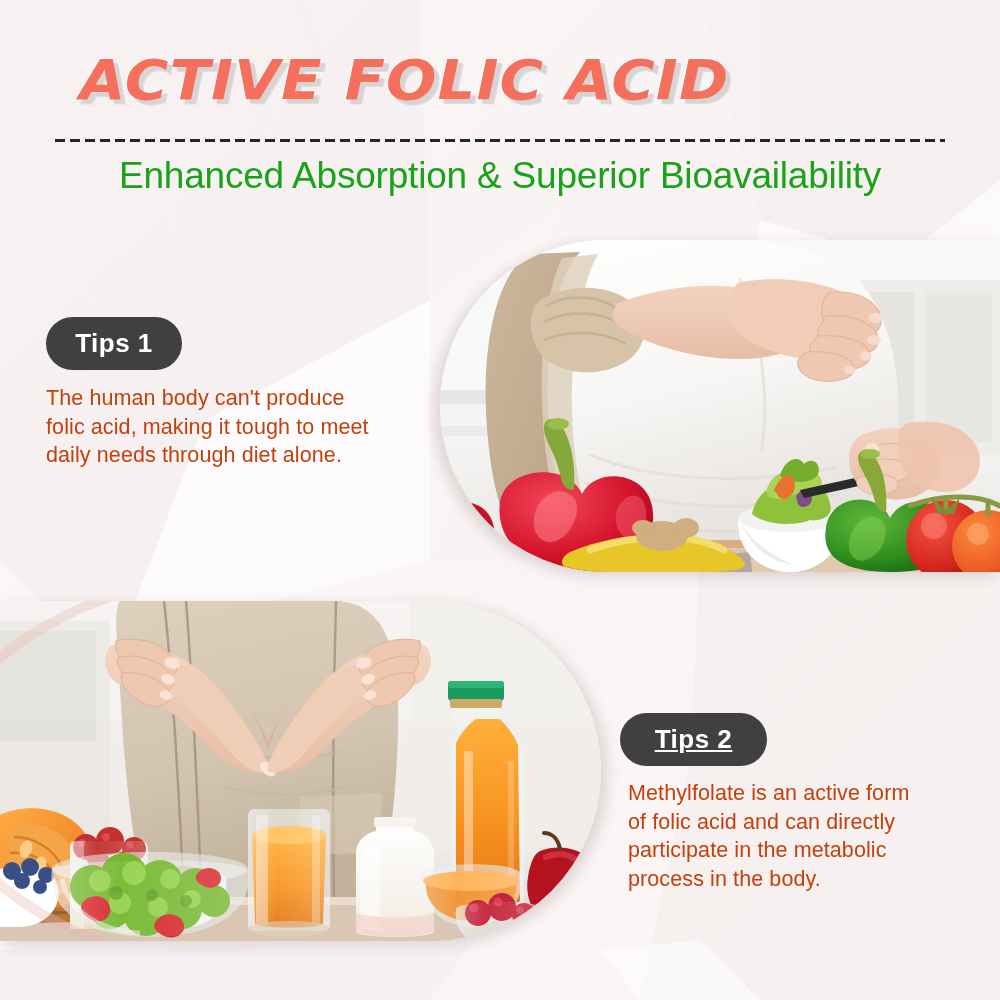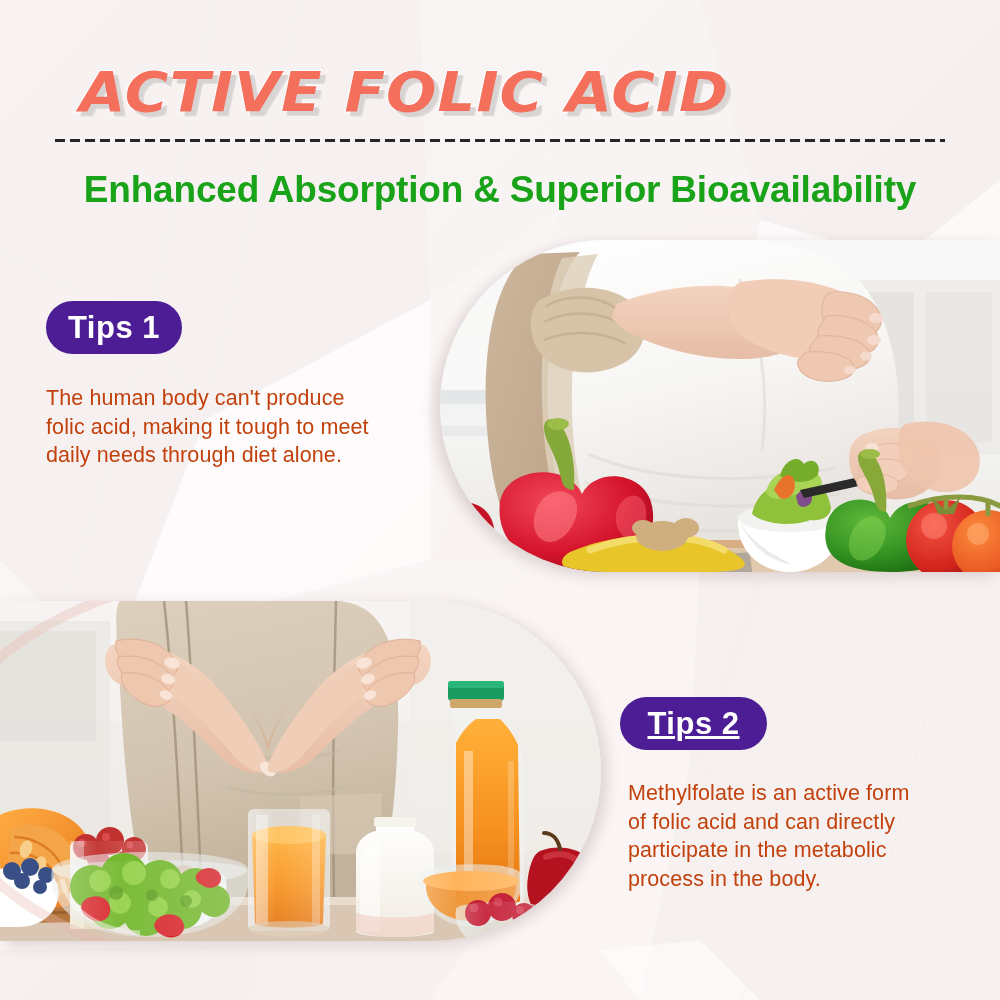--- a/index.html
+++ b/index.html
@@ -11,21 +11,21 @@
   }
 
   
   .bg-root{position:absolute;inset:0;overflow:hidden;background:#fcf8f8;}
   .bg-root svg{position:absolute;inset:0;width:1000px;height:1000px;}
 
   
   .header{position:absolute;left:0;top:0;width:1000px;height:215px;}
 
   .title-wrap{
-    position:absolute;left:0;top:64px;width:808px;
+    position:absolute;left:0;top:52px;width:808px;
     text-align:center;
   }
   .title{
     display:inline-block;
     font-family:"DejaVu Sans","Liberation Sans",sans-serif;
     font-size:56px;
     font-weight:bold;
     font-style:italic;
     letter-spacing:1px;
     color:#f4705c;
@@ -42,39 +42,39 @@
     position:absolute;left:55px;top:139px;width:890px;height:3px;
     background-image:linear-gradient(to right,#262626 0 10px,transparent 10px 15px);
     background-size:15px 3px;
     background-repeat:repeat-x;
   }
 
   .subtitle{
     position:absolute;left:0;top:155px;width:1000px;
     text-align:center;
     font-size:37px;
-    font-weight:bold;
+    font-weight:normal;
     color:#18a318;
     letter-spacing:-0.2px;
     transform:scaleX(1.0);
     white-space:nowrap;
-    margin-top:14px;
   }
 
   
   .badge{
     position:absolute;
     display:flex;align-items:center;justify-content:center;
-    background:#4c1d95;
+    background:#404040;
     color:#ffffff;
-    font-size:31px;
+    font-size:26px;
     font-weight:bold;
     border-radius:999px;
     letter-spacing:0.5px;
     box-sizing:border-box;
+    margin-top:16px;
   }
   #badge1{left:46px;top:301px;width:136px;height:53px;}
   #badge2{left:620px;top:697px;width:147px;height:53px;text-decoration:underline;}
 
   .tips-body{
     position:absolute;
     font-size:21.5px;
     line-height:1.33;
     color:#c2410c;
     white-space:pre-line;

